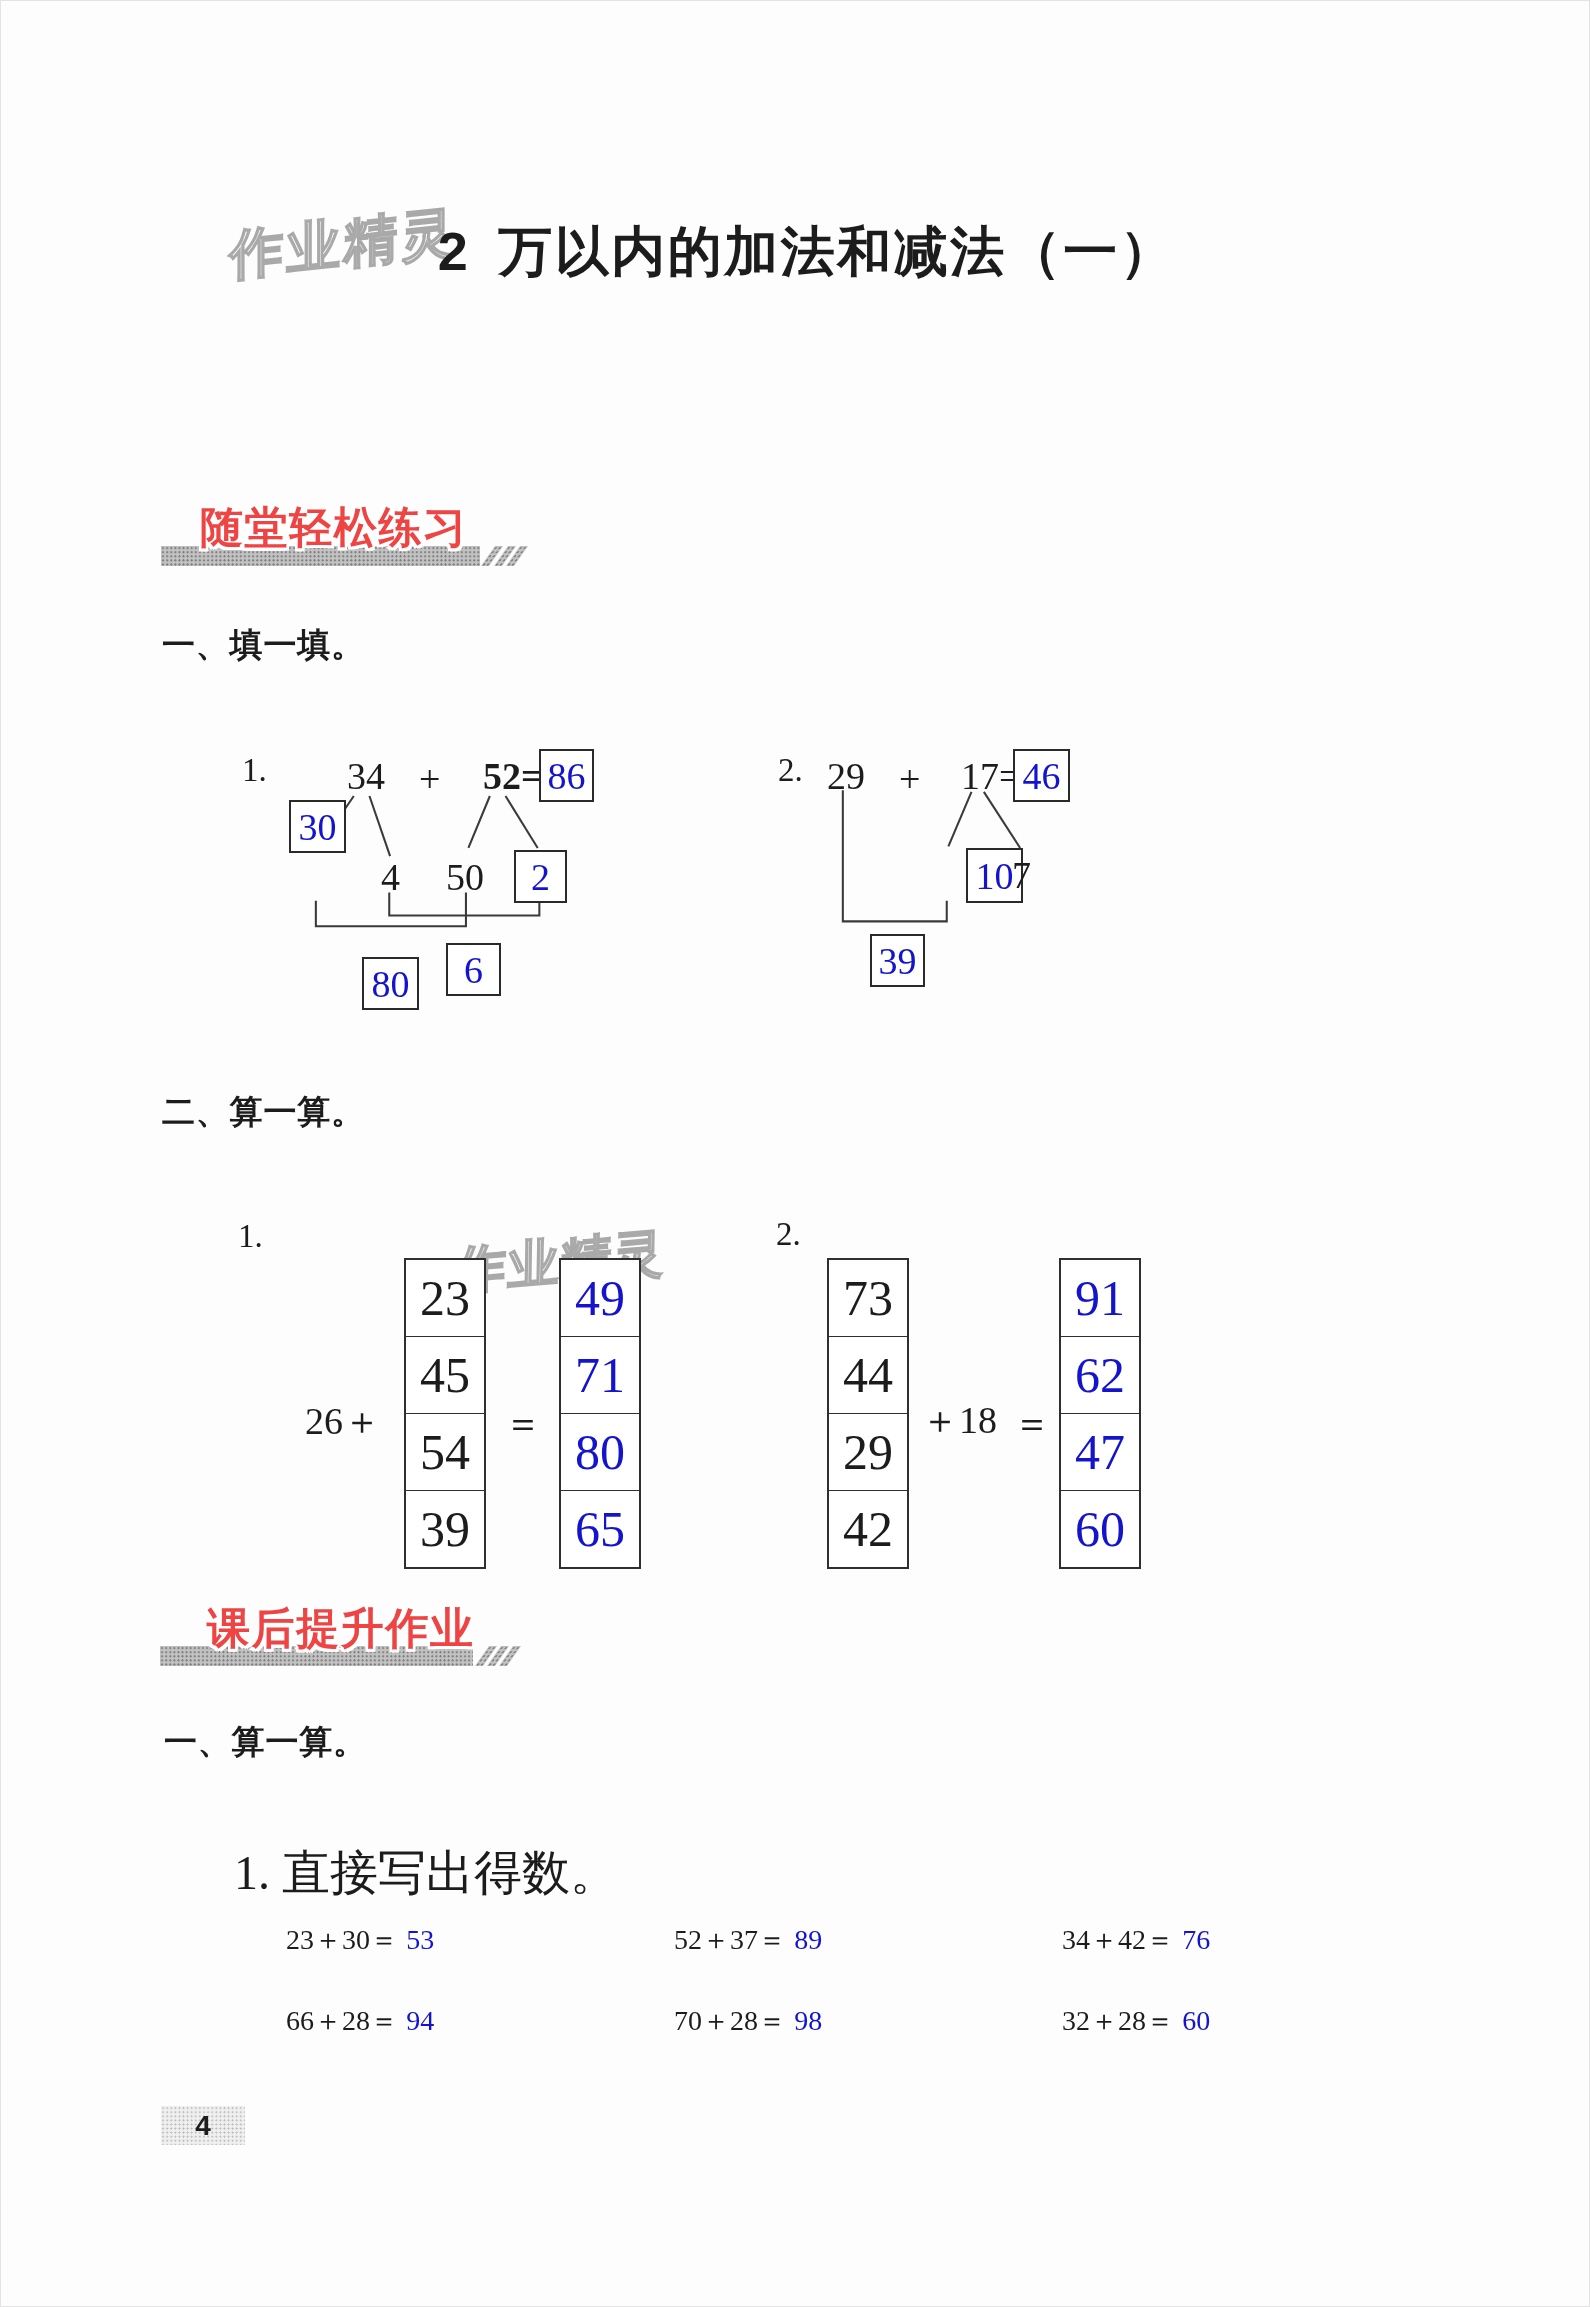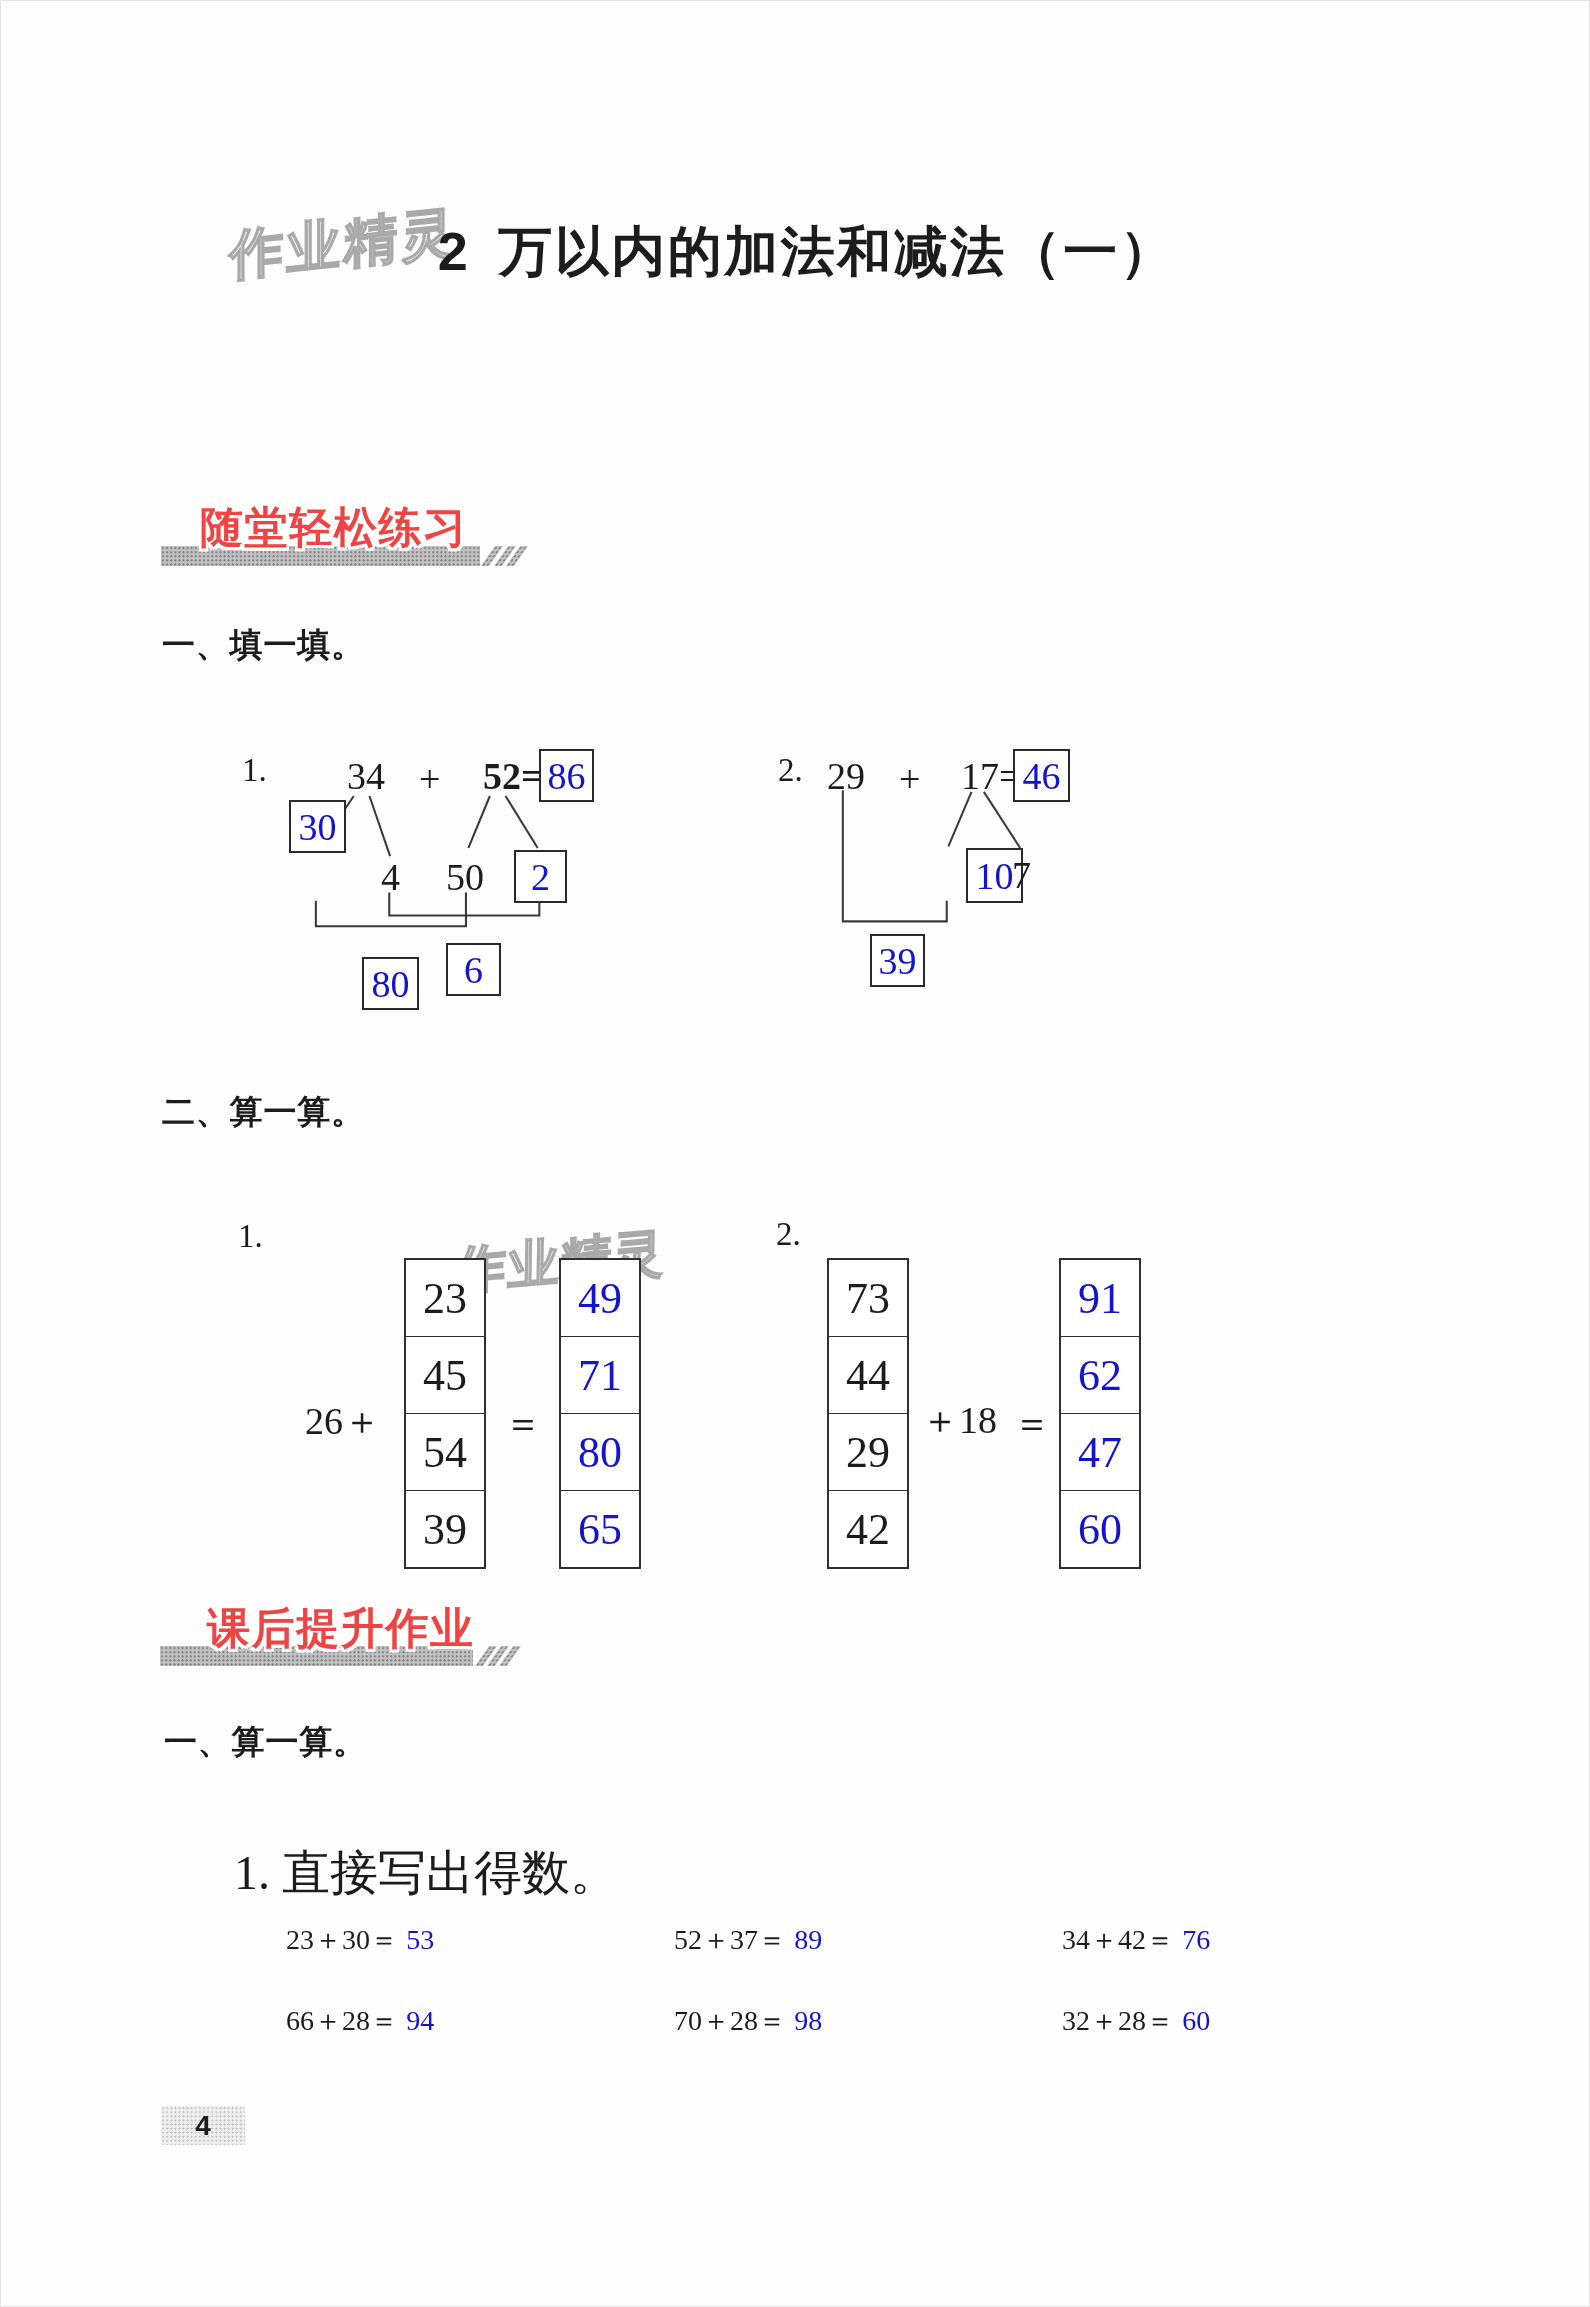--- a/index.html
+++ b/index.html
@@ -32,21 +32,21 @@
   .h-kai{font-size:48px;}
   
   .num{font-size:38px;}
   .lab{font-size:33px;}
   .blue{color:var(--blue,#1414cc);}
   
   .ansbox{position:absolute;border:2.1px solid #2a2a2a;background:#fff;display:flex;align-items:center;
     justify-content:center;font-size:38px;}
   
   .tcol{position:absolute;width:78px;border:2.1px solid #2f2f2f;background:#fff;}
-  .tcol .cell{height:76px;display:flex;align-items:center;justify-content:center;font-size:44px;
+  .tcol .cell{height:76px;display:flex;align-items:center;justify-content:center;font-size:50px;
     border-bottom:1.6px solid #2f2f2f;}
   .tcol .cell:last-child{border-bottom:none;}
   
   .eq{font-size:28px;}
   .eq .ans{margin-left:8.2px;}
   
   .pagenum{left:161px;top:2106px;width:84px;height:39px;background-color:#efefef;
     background-image:radial-gradient(circle,#bdbdbd 0.8px,transparent 1px);background-size:4.1px 4.1px;
     display:flex;align-items:center;justify-content:center;
     font-family:"Liberation Sans","DejaVu Sans",sans-serif;font-size:28px;font-weight:bold;color:#1c1c1c;}

